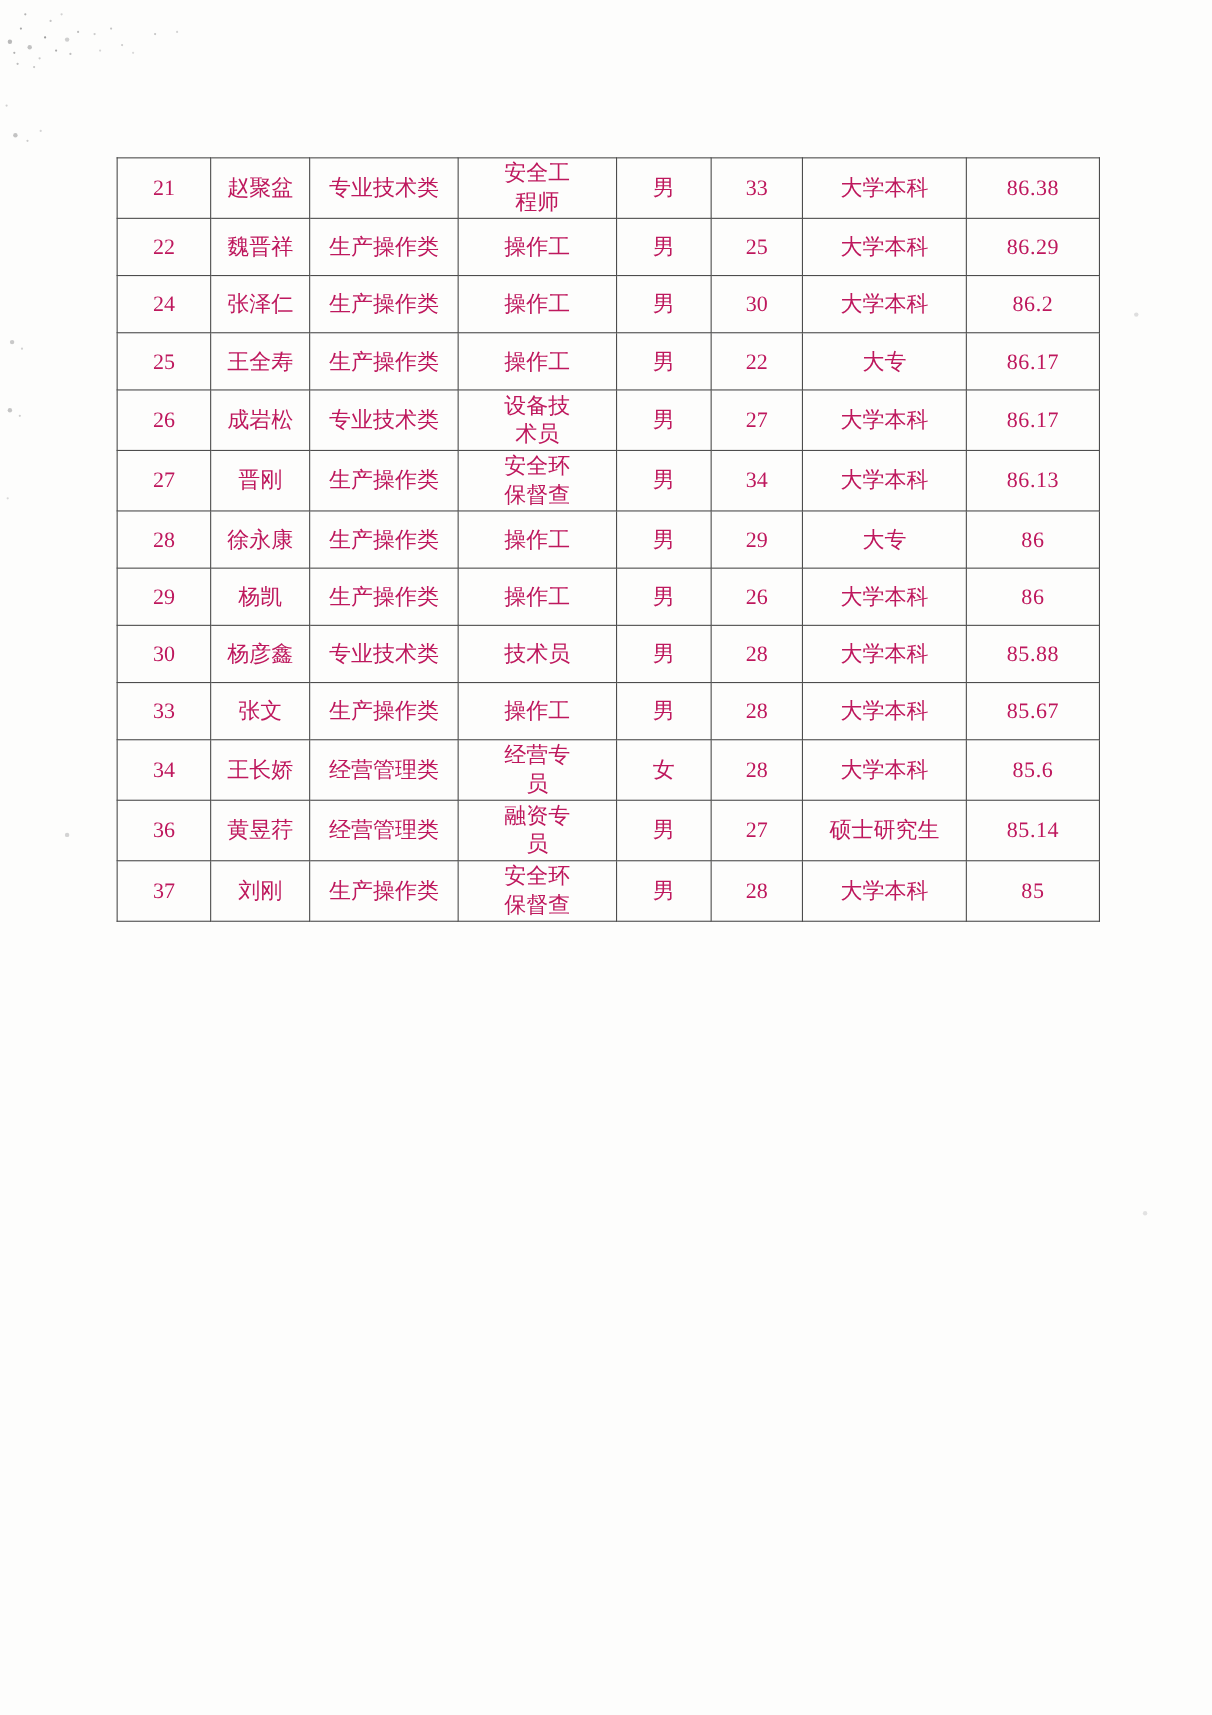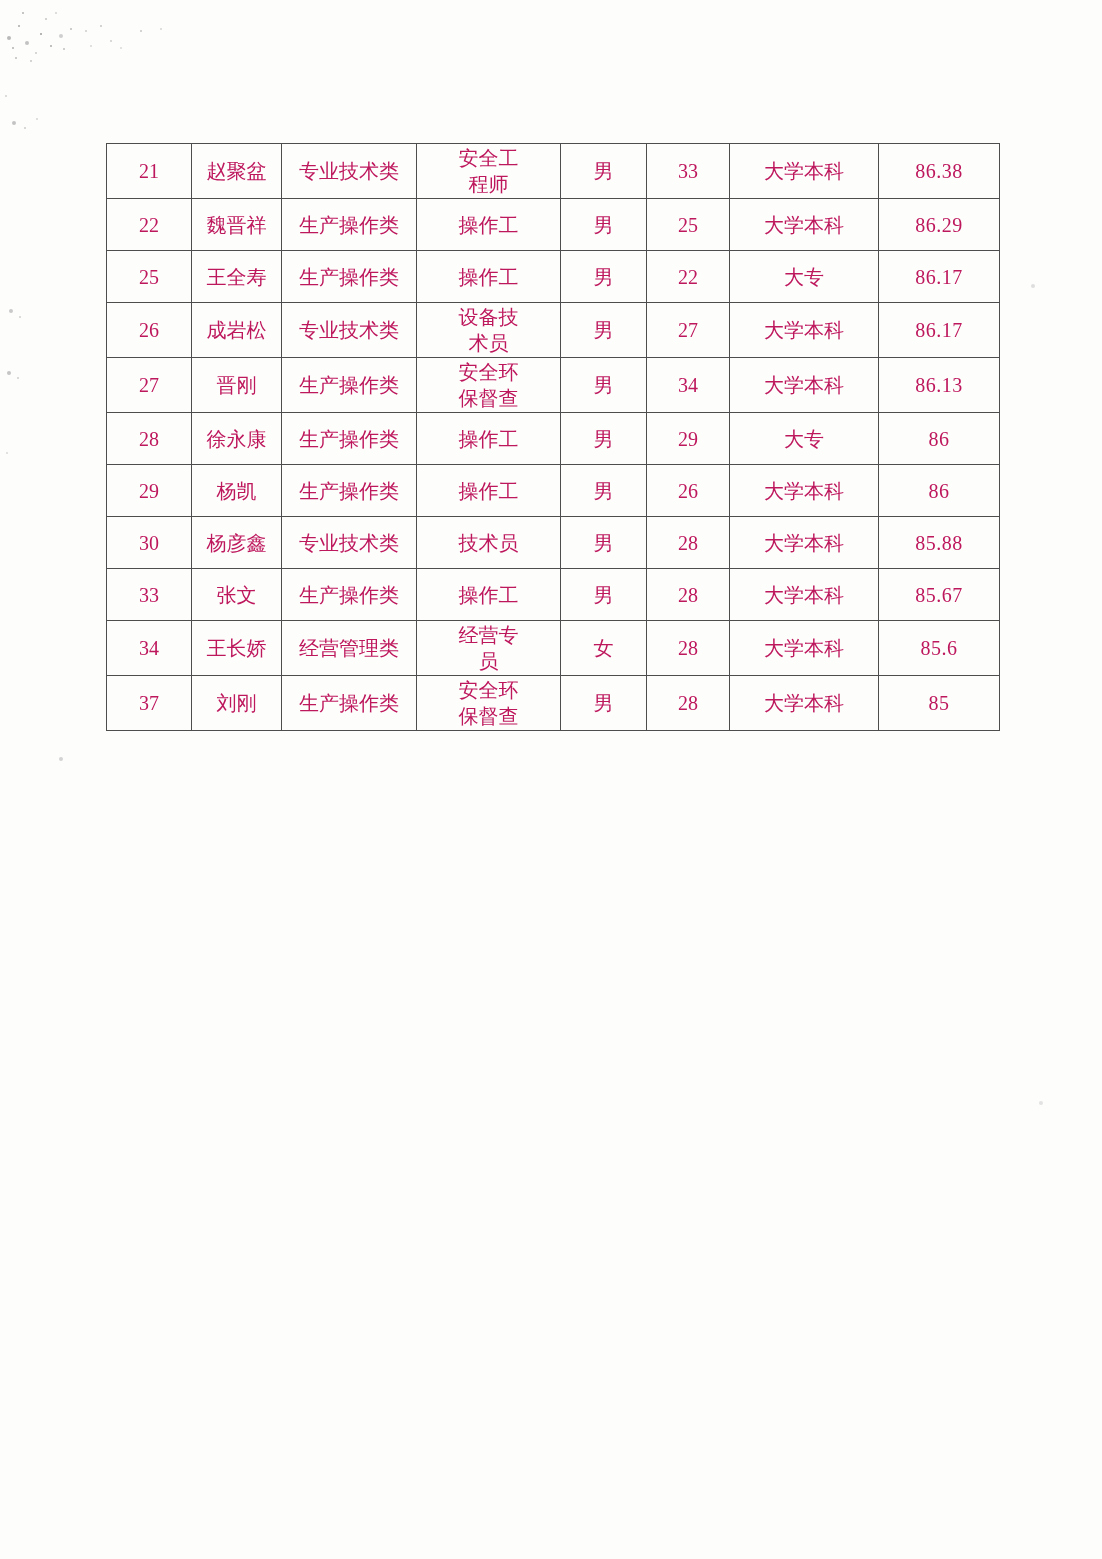--- a/index.html
+++ b/index.html
@@ -118,20 +118,30 @@
           <td class="col-rank">22</td>
           <td class="col-name">魏晋祥</td>
           <td class="col-category">生产操作类</td>
           <td class="col-position">操作工</td>
           <td class="col-gender">男</td>
           <td class="col-age">25</td>
           <td class="col-education">大学本科</td>
           <td class="col-score">86.29</td>
         </tr>
         <tr>
+          <td class="col-rank">24</td>
+          <td class="col-name">张泽仁</td>
+          <td class="col-category">生产操作类</td>
+          <td class="col-position">操作工</td>
+          <td class="col-gender">男</td>
+          <td class="col-age">30</td>
+          <td class="col-education">大学本科</td>
+          <td class="col-score">86.2</td>
+        </tr>
+        <tr>
           <td class="col-rank">25</td>
           <td class="col-name">王全寿</td>
           <td class="col-category">生产操作类</td>
           <td class="col-position">操作工</td>
           <td class="col-gender">男</td>
           <td class="col-age">22</td>
           <td class="col-education">大专</td>
           <td class="col-score">86.17</td>
         </tr>
         <tr>
@@ -198,20 +208,30 @@
           <td class="col-rank">34</td>
           <td class="col-name">王长娇</td>
           <td class="col-category">经营管理类</td>
           <td class="col-position">经营专员</td>
           <td class="col-gender">女</td>
           <td class="col-age">28</td>
           <td class="col-education">大学本科</td>
           <td class="col-score">85.6</td>
         </tr>
         <tr>
+          <td class="col-rank">36</td>
+          <td class="col-name">黄昱荇</td>
+          <td class="col-category">经营管理类</td>
+          <td class="col-position">融资专员</td>
+          <td class="col-gender">男</td>
+          <td class="col-age">27</td>
+          <td class="col-education">硕士研究生</td>
+          <td class="col-score">85.14</td>
+        </tr>
+        <tr>
           <td class="col-rank">37</td>
           <td class="col-name">刘刚</td>
           <td class="col-category">生产操作类</td>
           <td class="col-position">安全环保督查</td>
           <td class="col-gender">男</td>
           <td class="col-age">28</td>
           <td class="col-education">大学本科</td>
           <td class="col-score">85</td>
         </tr>
       </tbody>

